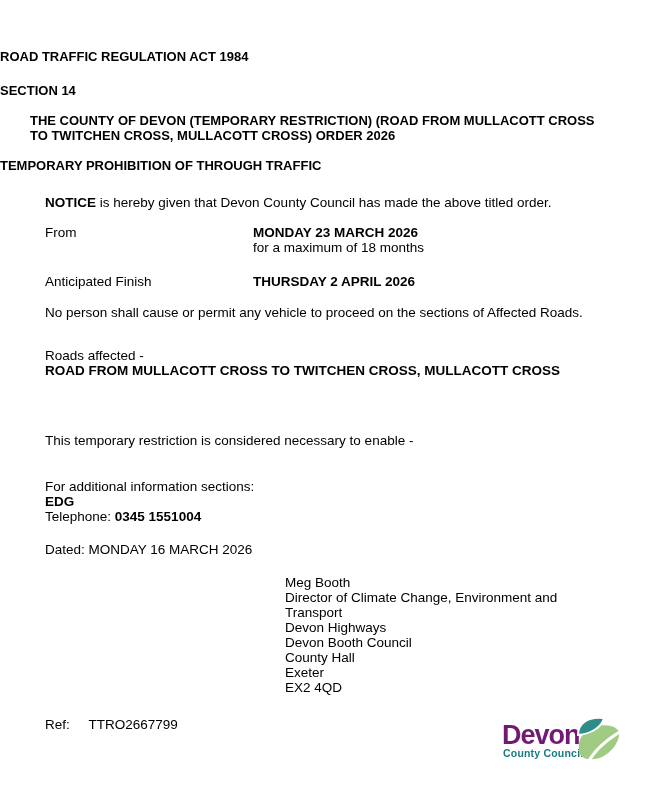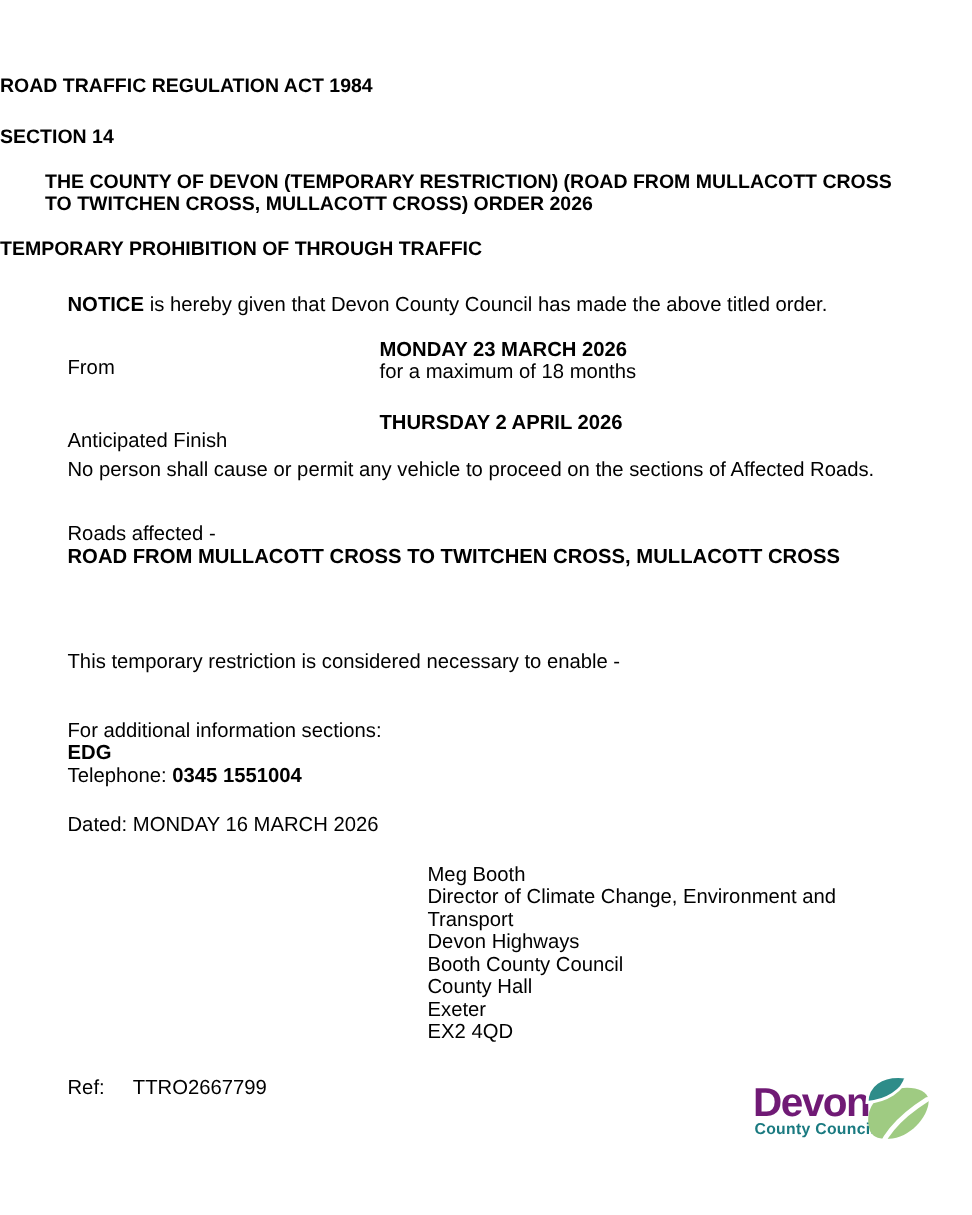--- a/index.html
+++ b/index.html
@@ -18,21 +18,21 @@
   .heading {
     left: 0;
     width: 100%;
     text-align: left;
     font-weight: bold;
     font-size: 13px;
     line-height: 15px;
   }
   .order-title { padding: 0 30px; box-sizing: border-box; }
   .bold { font-weight: bold; }
-  .label-col { display: inline-block; margin-top: 12px; }
+  .label-col { display: inline-block; }
   .value-col { position: absolute; left: 208px; top: 0; white-space: nowrap; }
   .row { left: 45px; right: 40px; }
   .body-block { left: 45px; right: 40px; }
   .sig-block { left: 285px; top: 575px; width: 300px; }
   .sig-line { display: block; }
   .ref-label { display: inline-block; width: 40px; }
   .logo { left: 500px; top: 712px; width: 122px; height: 70px; }
   .logo-name {
     position: absolute; left: 2px; top: 10px;
     font-size: 27px; line-height: 27px; font-weight: bold;
@@ -99,21 +99,21 @@
     <span class="sig-line"><span>Telephone: </span><span class="bold">0345 1551004</span></span>
   </div>
 
   <div class="abs body-block" style="top:542px">Dated: MONDAY 16 MARCH 2026</div>
 
   <div class="abs sig-block">
     <span class="sig-line">Meg Booth</span>
     <span class="sig-line">Director of Climate Change, Environment and</span>
     <span class="sig-line">Transport</span>
     <span class="sig-line">Devon Highways</span>
-    <span class="sig-line">Booth County Council</span>
+    <span class="sig-line">Devon Booth Council</span>
     <span class="sig-line">County Hall</span>
     <span class="sig-line">Exeter</span>
     <span class="sig-line">EX2 4QD</span>
   </div>
 
   <div class="abs body-block" style="top:717px">
     <span class="ref-label">Ref:</span>
     <span>TTRO2667799</span>
   </div>
 

